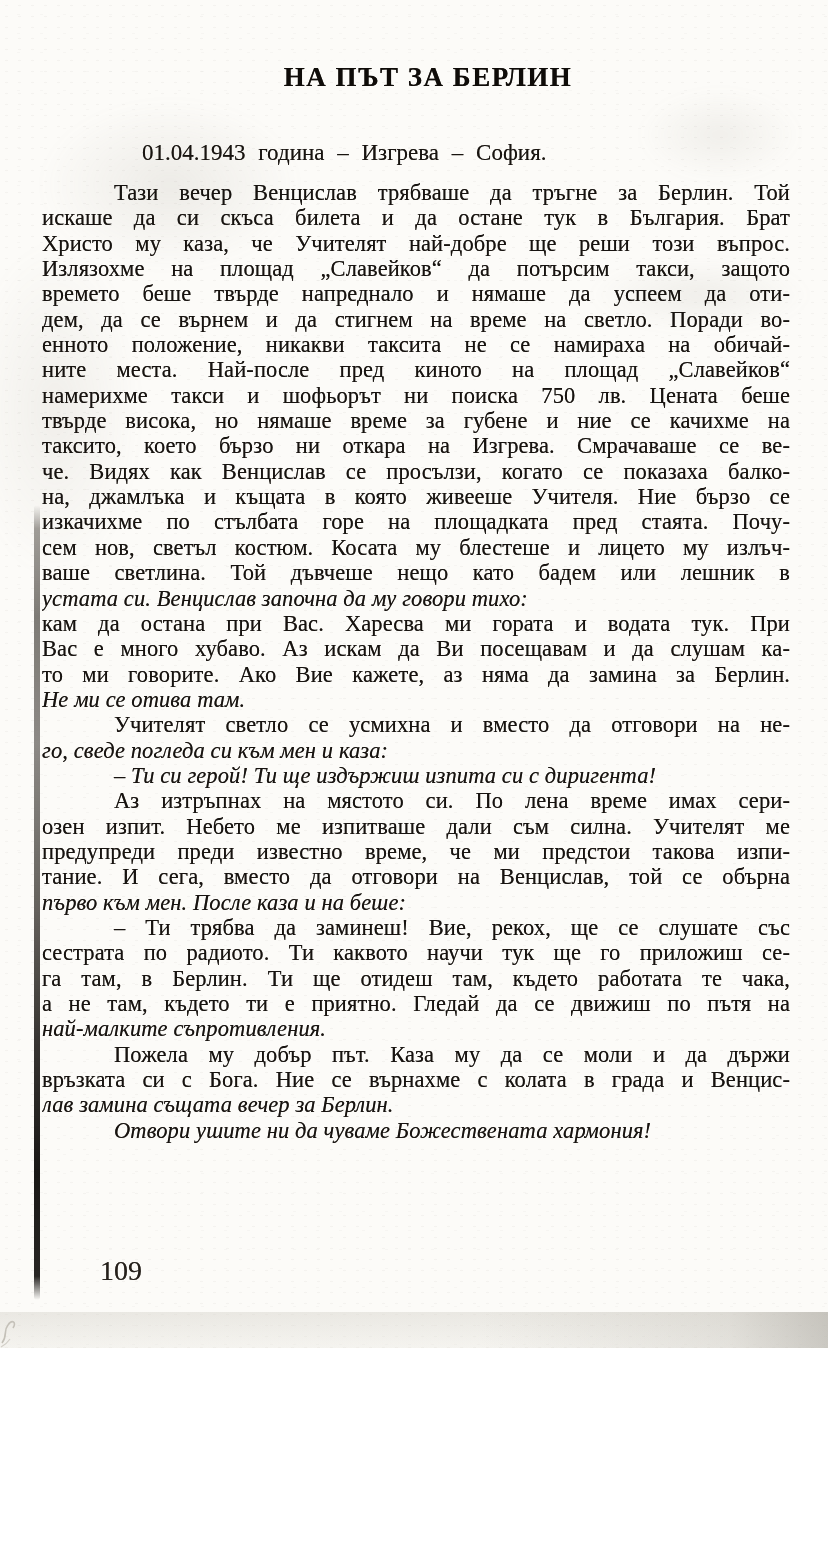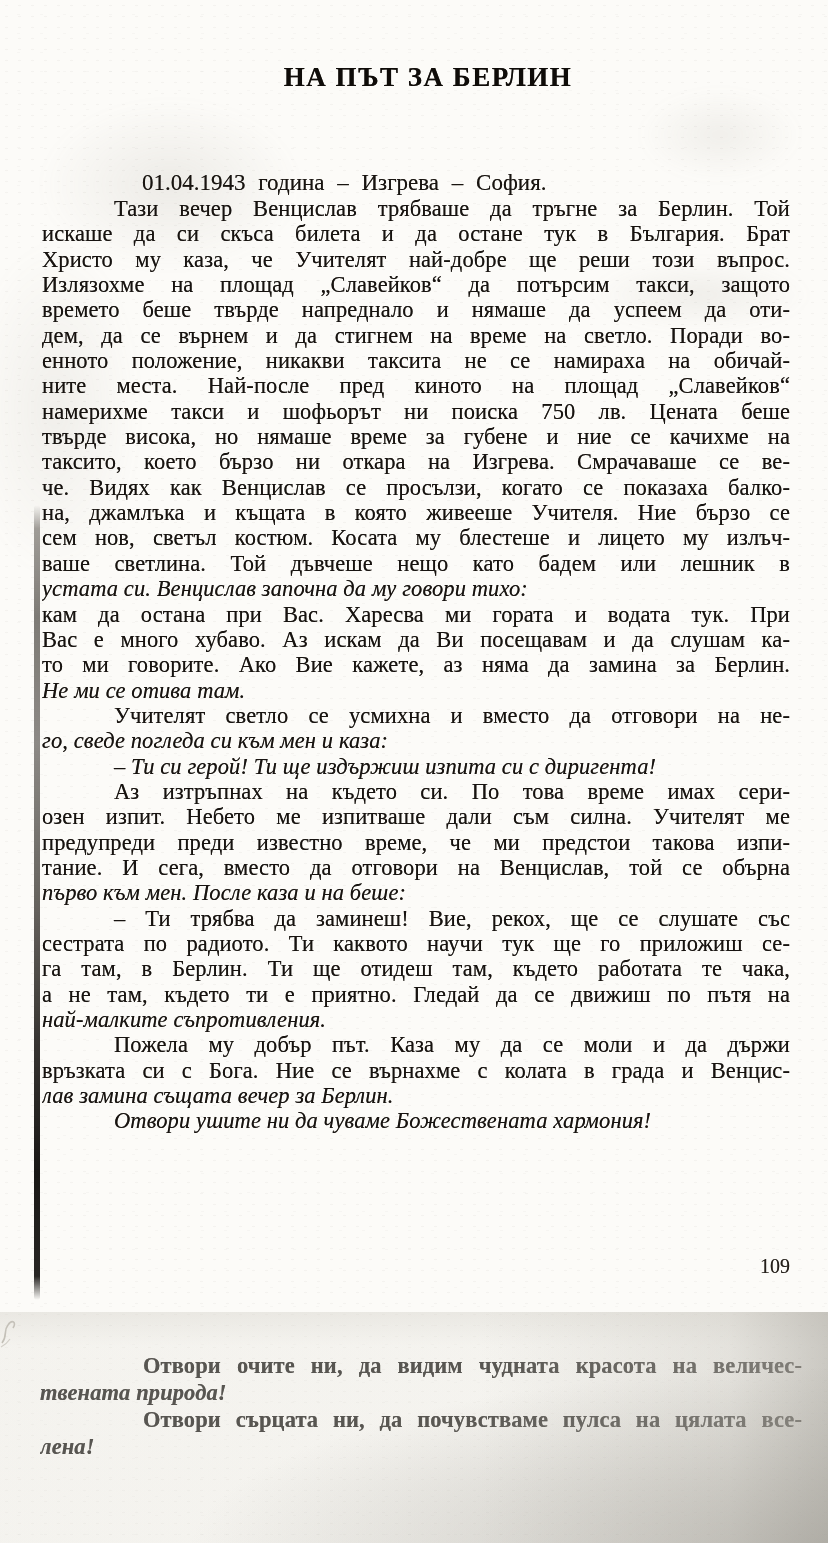--- a/index.html
+++ b/index.html
@@ -4,21 +4,21 @@
 <style>
   html, body { margin: 0; padding: 0; }
   body {
     width: 828px; height: 1543px;
     background: #ffffff;
     font-family: "Liberation Serif", "DejaVu Serif", serif;
     overflow: hidden;
   }
   .page {
     position: relative;
-    width: 828px; height: 1543px;
+    width: 828px; height: 1348px;
     background-color: #fcfbf8;
     background-image:
       radial-gradient(rgba(95,88,76,0.05) 1px, transparent 1.2px),
       radial-gradient(rgba(95,88,76,0.035) 1px, transparent 1.2px);
     background-size: 13px 11px, 23px 19px;
     background-position: 0 0, 7px 5px;
     color: #171310;
     overflow: hidden;
   }
   .smudge { position: absolute; border-radius: 50%; filter: blur(7px); pointer-events: none; }
@@ -32,39 +32,38 @@
     padding-left: 24px; box-sizing: border-box;
     text-align: center;
     font-size: 27px; font-weight: bold; letter-spacing: 1.5px;
     color: #0f0c09;
     text-shadow: 0 0 0.5px rgba(20,15,8,0.75);
   }
   .dateline {
     position: absolute; top: 140px; left: 142px;
     font-size: 23px; word-spacing: 7px; color: #181410;
     text-shadow: 0 0 0.4px rgba(20,15,8,0.6);
-    margin-top: 30px;
   }
   .body-block {
-    position: absolute; top: 196px; left: 42px; width: 748px;
+    position: absolute; top: 180px; left: 42px; width: 748px;
     font-size: 22.5px; letter-spacing: 0.1px;
     text-shadow: 0 0 0.4px rgba(20,15,8,0.65);
   }
   .tl {
     height: 25.35px; line-height: 25.35px;
     text-align: justify; text-align-last: justify;
     overflow: hidden; white-space: normal;
   }
   .tl.end { text-align-last: left; font-style: italic; }
   .tl.ind { text-indent: 72px; }
 
   .page-number {
     position: absolute; top: 1255px; left: 42px; width: 748px;
     padding-left: 58px; box-sizing: border-box;
-    text-align: right; font-size: 20px; color: #25201b;
+    text-align: left; font-size: 28px; color: #25201b;
     text-shadow: 0 0 0.4px rgba(20,15,8,0.55);
   }
 
   .fragment {
     position: absolute; top: 1352px; left: 40px; width: 762px;
     font-size: 22.5px; font-weight: bold; letter-spacing: 0.1px;
     color: #12100d;
     text-shadow: 0 0 0.5px rgba(15,12,8,0.7);
   }
   .fragment .tl { height: 27px; line-height: 27px; }
@@ -117,31 +116,32 @@
       <div class="tl">Излязохме на площад „Славейков“ да потърсим такси, защото</div>
       <div class="tl">времето беше твърде напреднало и нямаше да успеем да оти-</div>
       <div class="tl">дем, да се върнем и да стигнем на време на светло. Поради во-</div>
       <div class="tl">енното положение, никакви таксита не се намираха на обичай-</div>
       <div class="tl">ните места. Най-после пред киното на площад „Славейков“</div>
       <div class="tl">намерихме такси и шофьорът ни поиска 750 лв. Цената беше</div>
       <div class="tl">твърде висока, но нямаше време за губене и ние се качихме на</div>
       <div class="tl">таксито, което бързо ни откара на Изгрева. Смрачаваше се ве-</div>
       <div class="tl">че. Видях как Венцислав се просълзи, когато се показаха балко-</div>
       <div class="tl">на, джамлъка и къщата в която живееше Учителя. Ние бързо се</div>
+      <div class="tl">изкачихме по стълбата горе на площадката пред стаята. Почу-</div>
       <div class="tl">сем нов, светъл костюм. Косата му блестеше и лицето му излъч-</div>
       <div class="tl">ваше светлина. Той дъвчеше нещо като бадем или лешник в</div>
       <div class="tl end">устата си. Венцислав започна да му говори тихо:</div>
       <div class="tl">кам да остана при Вас. Харесва ми гората и водата тук. При</div>
       <div class="tl">Вас е много хубаво. Аз искам да Ви посещавам и да слушам ка-</div>
       <div class="tl">то ми говорите. Ако Вие кажете, аз няма да замина за Берлин.</div>
       <div class="tl end">Не ми се отива там.</div>
       <div class="tl ind">Учителят светло се усмихна и вместо да отговори на не-</div>
       <div class="tl end">го, сведе погледа си към мен и каза:</div>
       <div class="tl ind end">– Ти си герой! Ти ще издържиш изпита си с диригента!</div>
-      <div class="tl ind">Аз изтръпнах на където си. По това време имах сери-</div>
+      <div class="tl ind">Аз изтръпнах на мястото си. По лена време имах сери-</div>
       <div class="tl">озен изпит. Небето ме изпитваше дали съм силна. Учителят ме</div>
       <div class="tl">предупреди преди известно време, че ми предстои такова изпи-</div>
       <div class="tl">тание. И сега, вместо да отговори на Венцислав, той се обърна</div>
       <div class="tl end">първо към мен. После каза и на беше:</div>
       <div class="tl ind">– Ти трябва да заминеш! Вие, рекох, ще се слушате със</div>
       <div class="tl">сестрата по радиото. Ти каквото научи тук ще го приложиш се-</div>
       <div class="tl">га там, в Берлин. Ти ще отидеш там, където работата те чака,</div>
       <div class="tl">а не там, където ти е приятно. Гледай да се движиш по пътя на</div>
       <div class="tl end">най-малките съпротивления.</div>
       <div class="tl ind">Пожела му добър път. Каза му да се моли и да държи</div>

